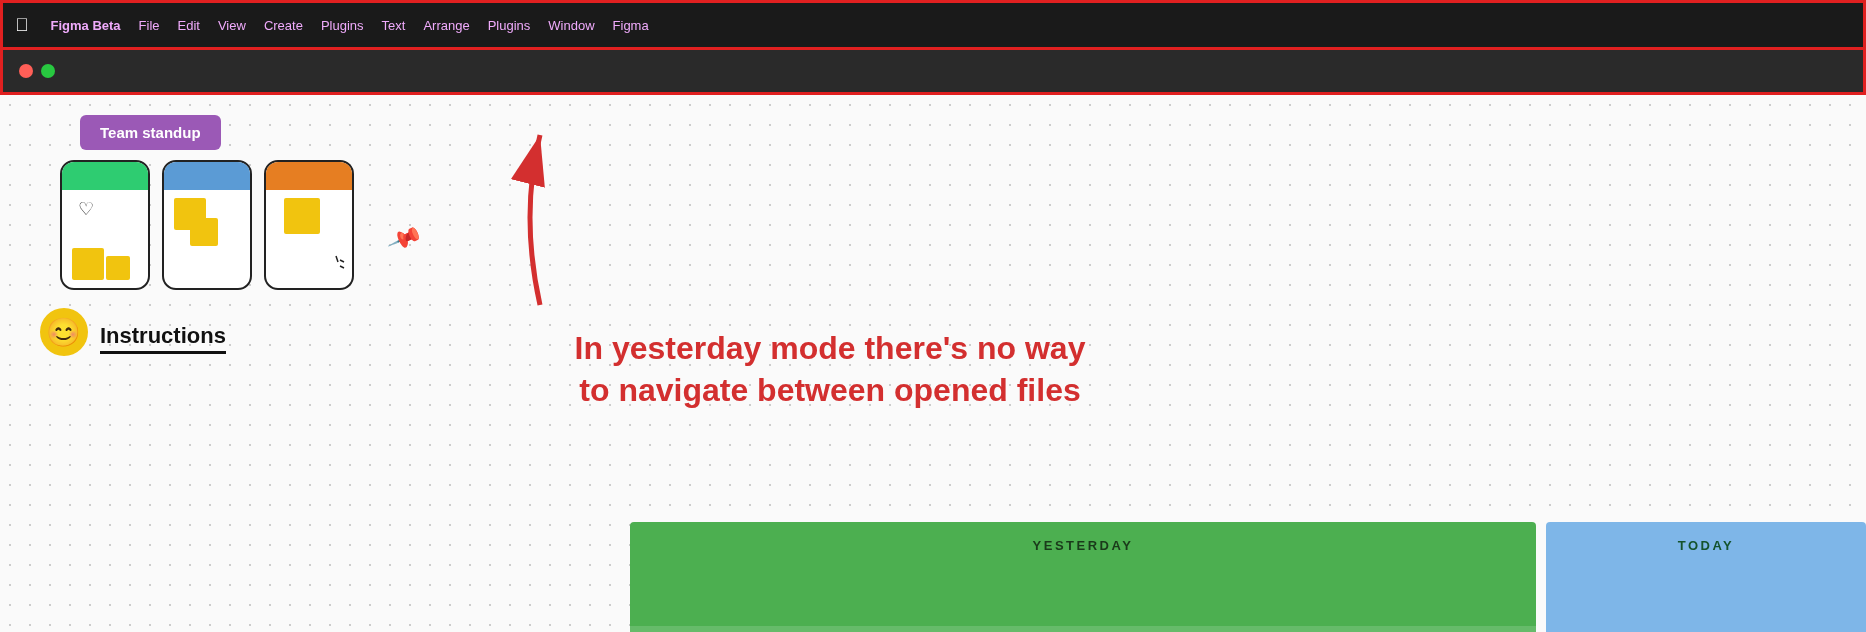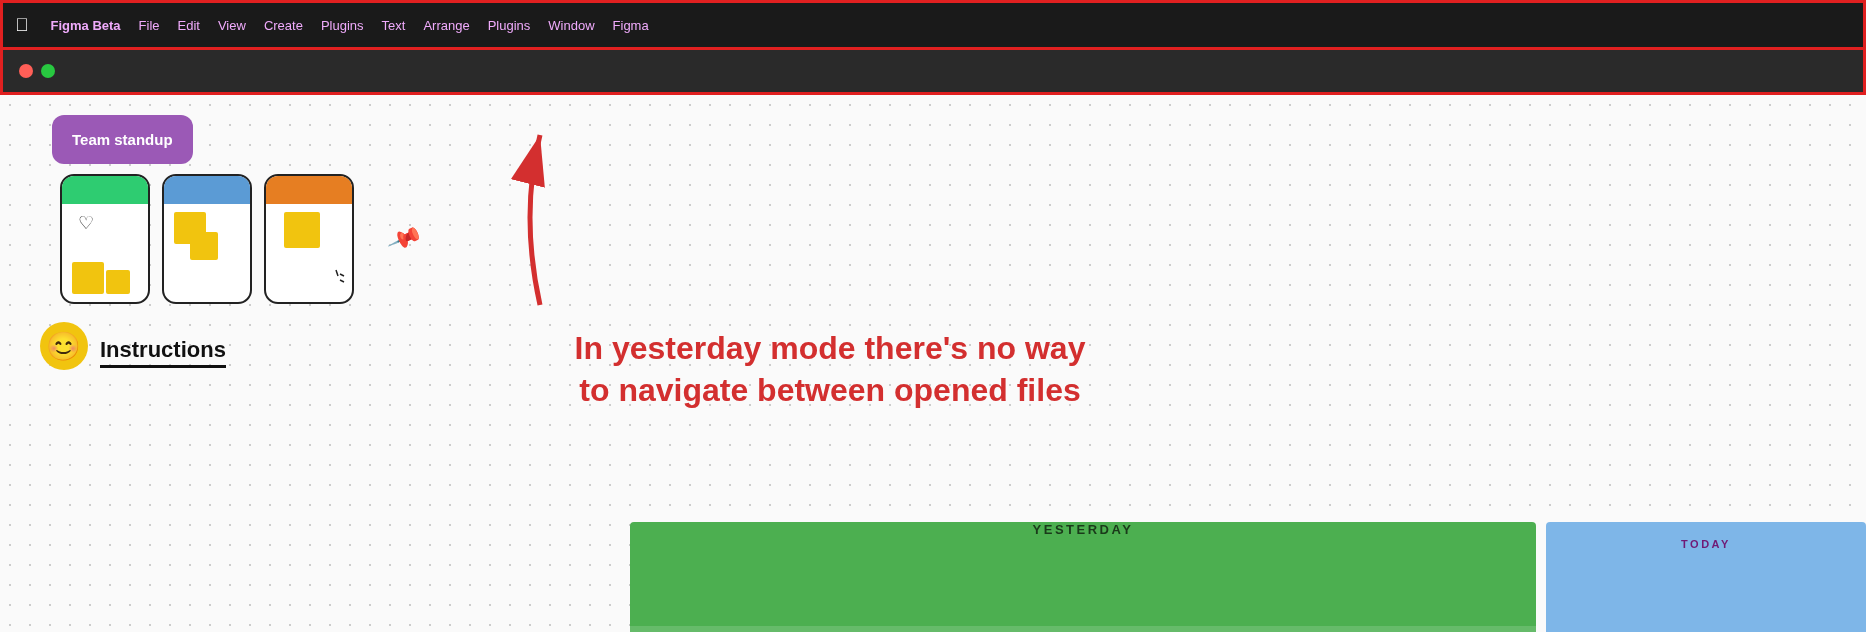--- a/index.html
+++ b/index.html
@@ -81,24 +81,24 @@
       height: 100%;
       padding: 20px;
     }
 
     
     .standup-label {
       background: #9b59b6;
       color: white;
       font-size: 15px;
       font-weight: 600;
-      padding: 16px 20px;
-      border-radius: 12px;
+      padding: 9px 20px;
+      border-radius: 6px;
       display: inline-block;
-      margin-left: 32px;
+      margin-left: 60px;
       margin-bottom: 10px;
     }
 
     
     .phones-row {
       display: flex;
       gap: 12px;
       margin-left: 40px;
       margin-bottom: 18px;
     }
@@ -301,24 +301,24 @@
   <div class="annotation-area">
     <div style="height:180px;"></div>
     <div class="annotation-text">
       <span>In yesterday mode there's no way</span><br>
       <span>to navigate between opened files</span>
     </div>
   </div>
 
   <div style="position:absolute;bottom:0;left:630px;right:0;height:110px;display:flex;gap:10px;">
 
-    <div style="flex:1;background:#4caf50;display:flex;align-items:flex-start;justify-content:center;border-radius:4px 4px 0 0;">
+    <div style="flex:1;background:#4caf50;display:flex;align-items:flex-start;padding-top:16px;justify-content:center;border-radius:4px 4px 0 0;">
       <span style="font-size:13px;font-weight:700;letter-spacing:2.5px;color:#1a3a1a;text-transform:uppercase;">YESTERDAY</span>
     </div>
 
     <div style="width:320px;background:#7eb6e8;display:flex;align-items:flex-start;padding-top:16px;justify-content:center;border-radius:4px 4px 0 0;">
-      <span style="font-size:11px;font-weight:700;letter-spacing:2.5px;color:#701a75;text-transform:uppercase;">TODAY</span>
+      <span style="font-size:13px;font-weight:700;letter-spacing:2.5px;color:#14532d;text-transform:uppercase;">TODAY</span>
     </div>
   </div>
 
   <div style="position:absolute;bottom:0;left:630px;right:330px;height:6px;background:#66bb6a;"></div>
 
 </div>
 
 </body></html>

